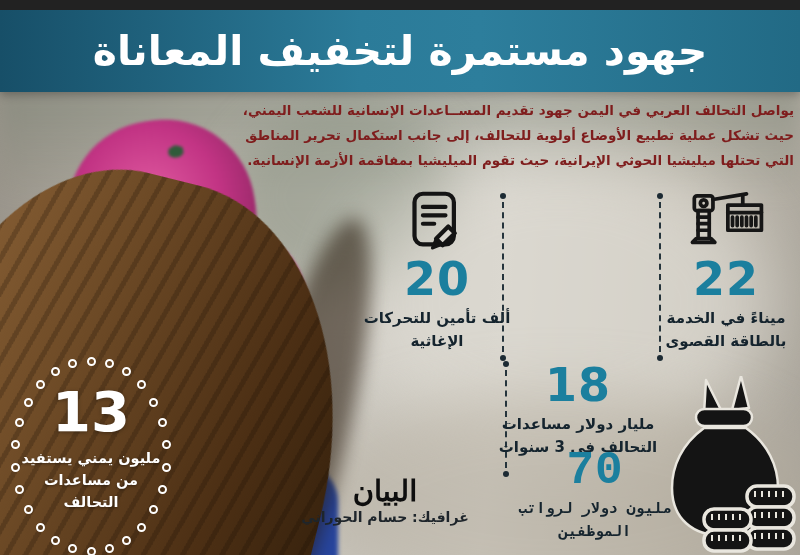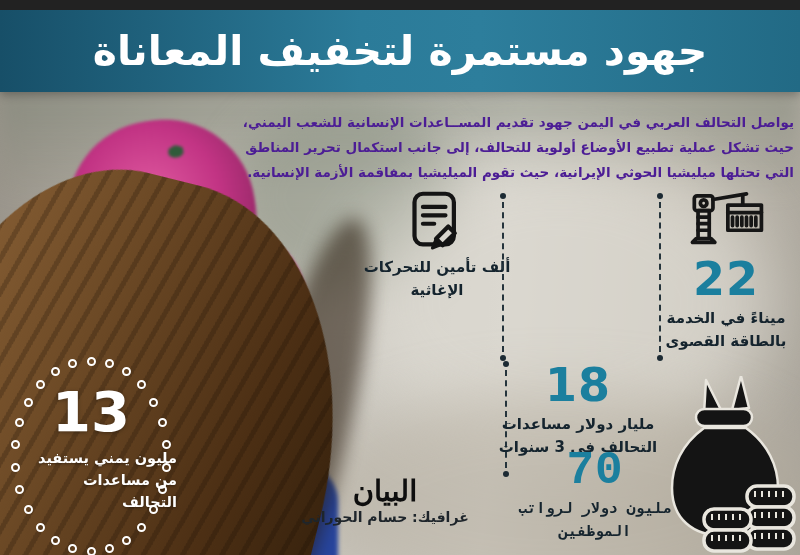--- a/index.html
+++ b/index.html
@@ -39,21 +39,21 @@
                         linear-gradient(100deg,#8a6136 0%,#6d4a26 35%,#4c2f14 70%,#301e0b 100%);}
   .log-edge{left:255px;top:120px;width:90px;height:460px;border-radius:50%;transform:rotate(14deg);background:#241608;opacity:.55;filter:blur(9px);}
 
   
   .titlebar{position:absolute;left:0;top:0;width:800px;height:82px;z-index:6;
             background:linear-gradient(90deg,#174f68 0%,#2b7b99 45%,#2d7e9c 60%,#226a85 100%);
             box-shadow:0 3px 9px rgba(0,0,0,.3);}
   .titlebar h1{margin:0;line-height:82px;text-align:center;color:#fff;font-size:41px;font-weight:bold;}
 
   
-  .intro{position:absolute;top:100px;right:6px;z-index:6;margin:0;color:#4c1d95;font-weight:bold;
+  .intro{position:absolute;top:88px;right:6px;z-index:6;margin:0;color:#7f1d1d;font-weight:bold;
          font-size:13.5px;line-height:1.85;text-align:right;white-space:pre;}
 
   
   .stat{position:absolute;z-index:6;text-align:center;color:#15242e;}
   .stat .ico{height:62px;display:flex;align-items:flex-end;justify-content:center;margin-bottom:6px;}
   .stat .num{font-size:46px;font-weight:bold;color:#1b7f9e;line-height:1;letter-spacing:1px;}
   .stat .lbl{font-size:15px;font-weight:bold;line-height:1.5;white-space:pre-line;margin-top:5px;}
   #stat-insurance{left:352px;top:178px;width:170px;}
   #stat-permits{left:485px;top:178px;width:170px;}
   #stat-ports{left:650px;top:178px;width:152px;}
@@ -65,21 +65,21 @@
   .vsep::before{top:-9px;} .vsep::after{bottom:-9px;}
   #sep-1{left:659px;top:192px;height:150px;}
   #sep-2{left:502px;top:192px;height:150px;}
   #sep-3{left:505px;top:360px;height:98px;}
   .moneybag{position:absolute;left:648px;top:366px;z-index:6;}
 
   
   .circle-stat{position:absolute;left:5px;top:348px;width:172px;height:205px;z-index:7;color:#fff;text-align:center;}
   .ring-dot{position:absolute;width:9px;height:9px;border:2.5px solid #fff;border-radius:50%;box-sizing:border-box;}
   .circle-stat .value{font-size:56px;font-weight:bold;line-height:1;margin-top:26px;text-shadow:0 1px 4px rgba(0,0,0,.35);}
-  .circle-stat .clabel{font-size:14.5px;font-weight:bold;line-height:1.5;white-space:pre-line;margin-top:8px;text-shadow:0 1px 3px rgba(0,0,0,.4);text-align:right;}
+  .circle-stat .clabel{font-size:14.5px;font-weight:bold;line-height:1.5;white-space:pre-line;margin-top:8px;text-shadow:0 1px 3px rgba(0,0,0,.4);}
 
   
   .brand{position:absolute;left:295px;top:464px;width:180px;z-index:6;text-align:center;}
   .brand .logo{font-family:"DejaVu Serif",serif;font-size:29px;font-weight:bold;color:#0e0e0e;line-height:1.2;}
   .brand .credit{font-size:14px;font-weight:bold;color:#1e252b;margin-top:0;}
 
   svg{display:block;}
 </style>
 </head>
 <body>
@@ -113,20 +113,21 @@
 
   <div class="stat" id="stat-insurance">
     <div class="ico">
       <svg width="60" height="60" viewBox="0 0 64 64" fill="none" stroke="#141414" stroke-width="4.5" stroke-linecap="round" stroke-linejoin="round">
         <rect x="8" y="4" width="42" height="54" rx="9"></rect>
         <path d="M17 18 H41 M17 27 H41 M17 36 H29"></path>
         <path d="M31 52 L44 39 L51 46 L38 59 Z" fill="#d8d5ce"></path>
         <path d="M31 52 L27 62 L37 58 Z" fill="#141414" stroke-width="3"></path>
       </svg>
     </div>
+    <div class="num">20</div>
     <div class="lbl">ألف تأمين للتحركات
 الإغاثية</div>
   </div>
 
   <div class="vsep" id="sep-2"></div>
 
 
   <div class="vsep" id="sep-1"></div>
 
   <div class="stat" id="stat-ports">

